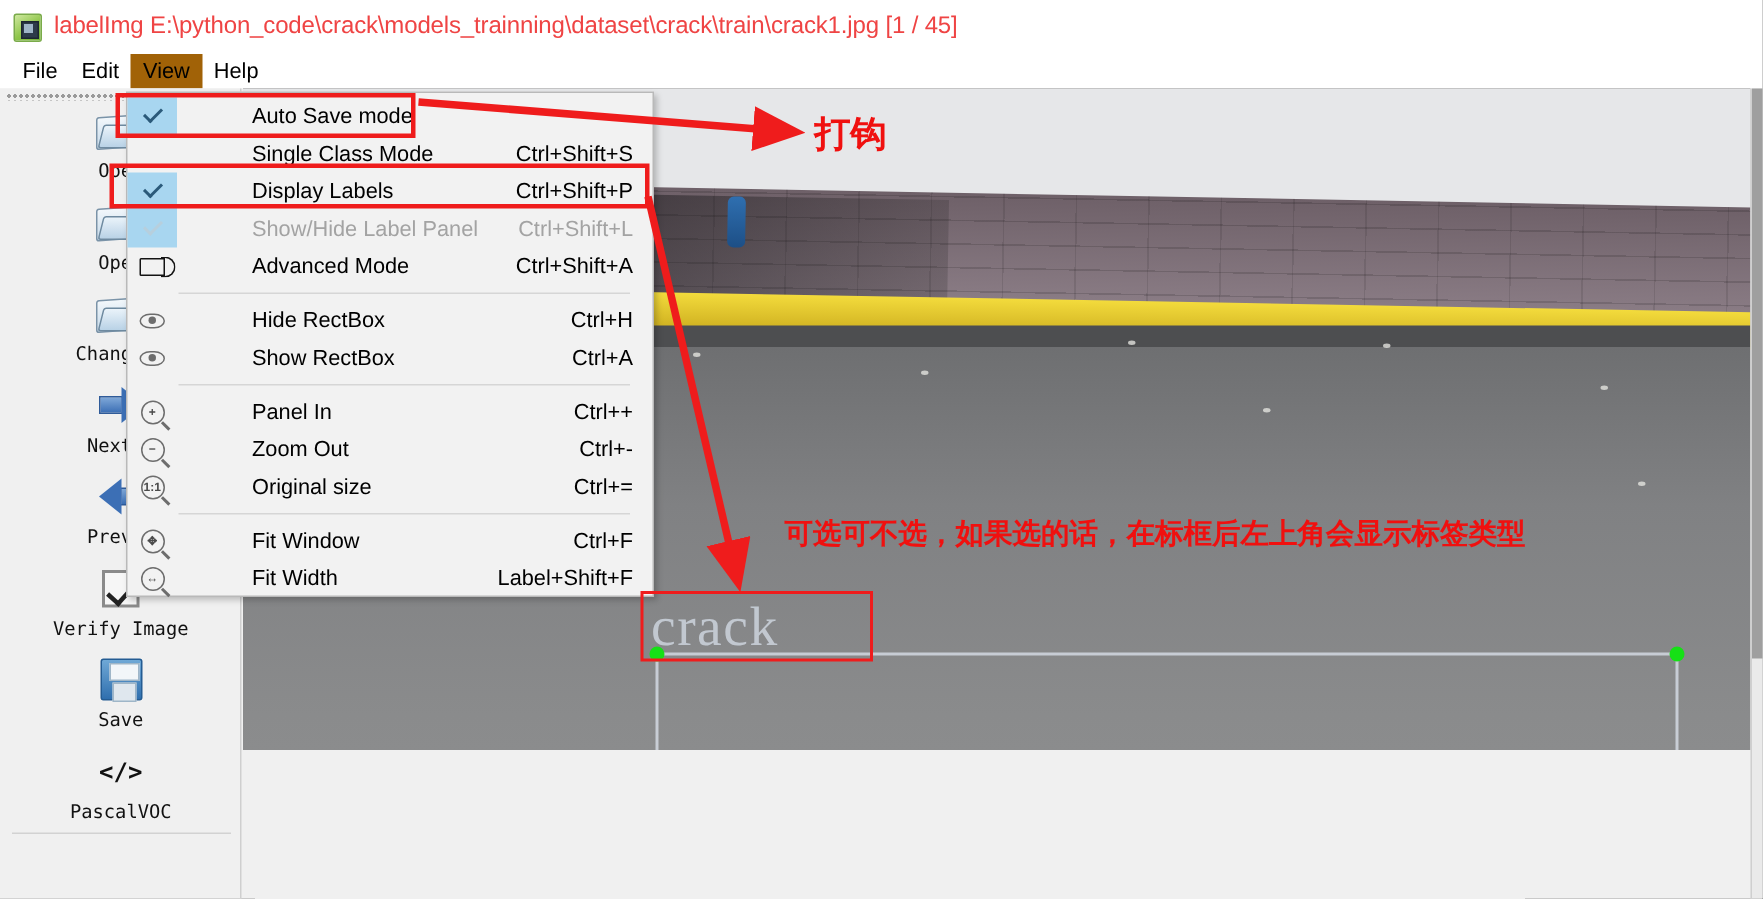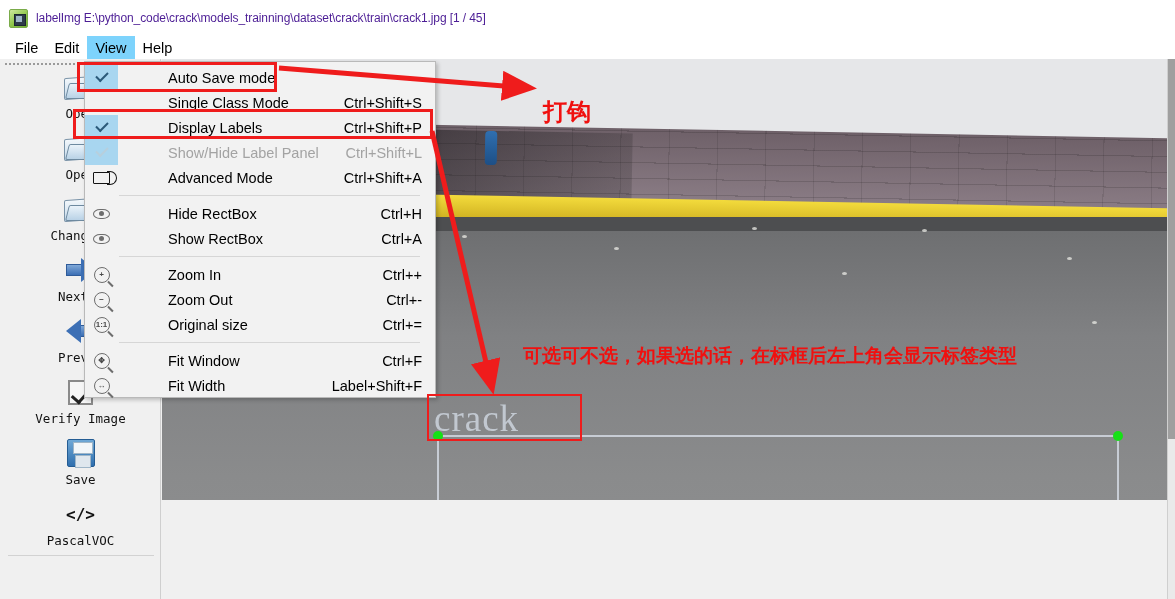--- a/index.html
+++ b/index.html
@@ -25,33 +25,33 @@
   }
   #app-icon::after{
     content:""; position:absolute; left:4px; top:4px; width:10px; height:10px;
     background:#2d3b4a; border:1px solid #1c2630;
   }
   #app-icon::before{
     content:""; position:absolute; left:6px; top:6px; width:6px;height:6px;
     background:#9fb6c8; z-index:2;
   }
   #title-text{
-    font-size:12px; color:#4c1d95; white-space:nowrap; letter-spacing:-0.1px;
+    font-size:16px; color:#ef4444; white-space:nowrap; letter-spacing:-0.1px;
   }
 
   
   #menubar{
     position:absolute; left:0; top:36px; width:1175px; height:23px;
     background:#ffffff; display:flex; align-items:stretch;
     padding-left:7px; font-size:14.5px;
   }
   .menu-item{
     display:flex; align-items:center; padding:0 8px; color:#000; cursor:default;
   }
-  .menu-item.active{ background:#7dd3fc; }
+  .menu-item.active{ background:#a16207; }
 
   
   #workspace{
     position:absolute; left:0; top:59px; width:1175px; height:540px;
     background:#f0f0f0;
   }
 
   
   #toolbar{
     position:absolute; left:0; top:0; width:161px; height:540px;
@@ -230,21 +230,21 @@
   
   .redbox{ position:absolute; border:3px solid #ef1c1c; }
   #redbox1{ left:77px; top:62px; width:200px; height:30px; }
   #redbox2{ left:73px; top:109px; width:360px; height:30px; }
   #redbox3{ left:427px; top:394px; width:155px; height:47px; border-width:2px; }
   svg#annot{ position:absolute; left:0; top:0; width:1175px; height:599px; pointer-events:none; }
   .rtext{
     position:absolute; color:#f0100f; font-weight:bold;
     font-family:"DejaVu Sans", sans-serif;
   }
-  #rtext1{ left:543px; top:73px; font-size:24px;margin-top:23px; }
+  #rtext1{ left:543px; top:73px; font-size:24px; }
   #rtext2{ left:523px; top:343px; font-size:19px; white-space:nowrap; }
 </style>
 </head>
 <body>
 
 <div id="titlebar">
   <div id="app-icon"></div>
   <div id="title-text">labelImg E:\python_code\crack\models_trainning\dataset\crack\train\crack1.jpg [1 / 45]</div>
 </div>
 
@@ -428,21 +428,21 @@
     <div class="mlabel">Show RectBox</div>
     <div class="mkey">Ctrl+A</div>
   </div>
 
   <div class="msep"></div>
 
   <div class="mrow">
     <div class="chk">
         <div class="mag">+</div>
       </div>
-    <div class="mlabel">Zoom In</div>
+    <div class="mlabel">Panel In</div>
     <div class="mkey">Ctrl++</div>
   </div>
 
   <div class="mrow">
     <div class="chk">
         <div class="mag">−</div>
       </div>
     <div class="mlabel">Zoom Out</div>
     <div class="mkey">Ctrl+-</div>
   </div>

